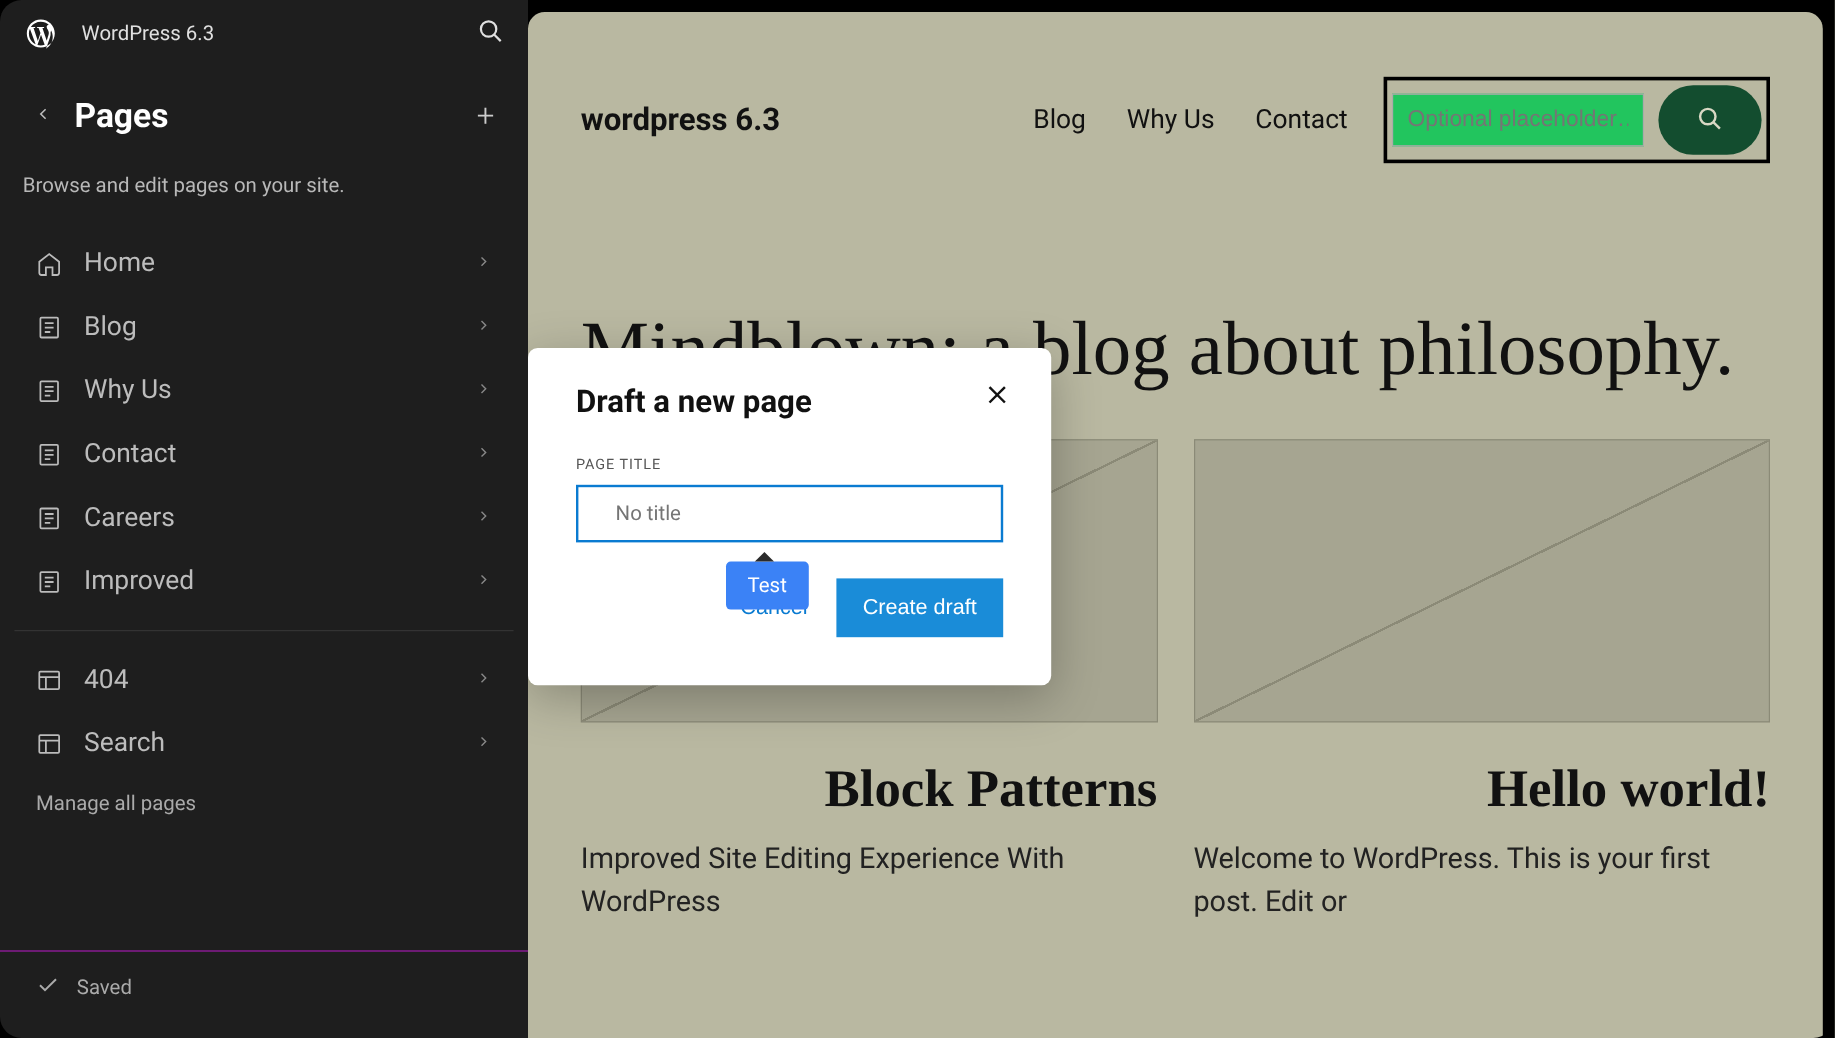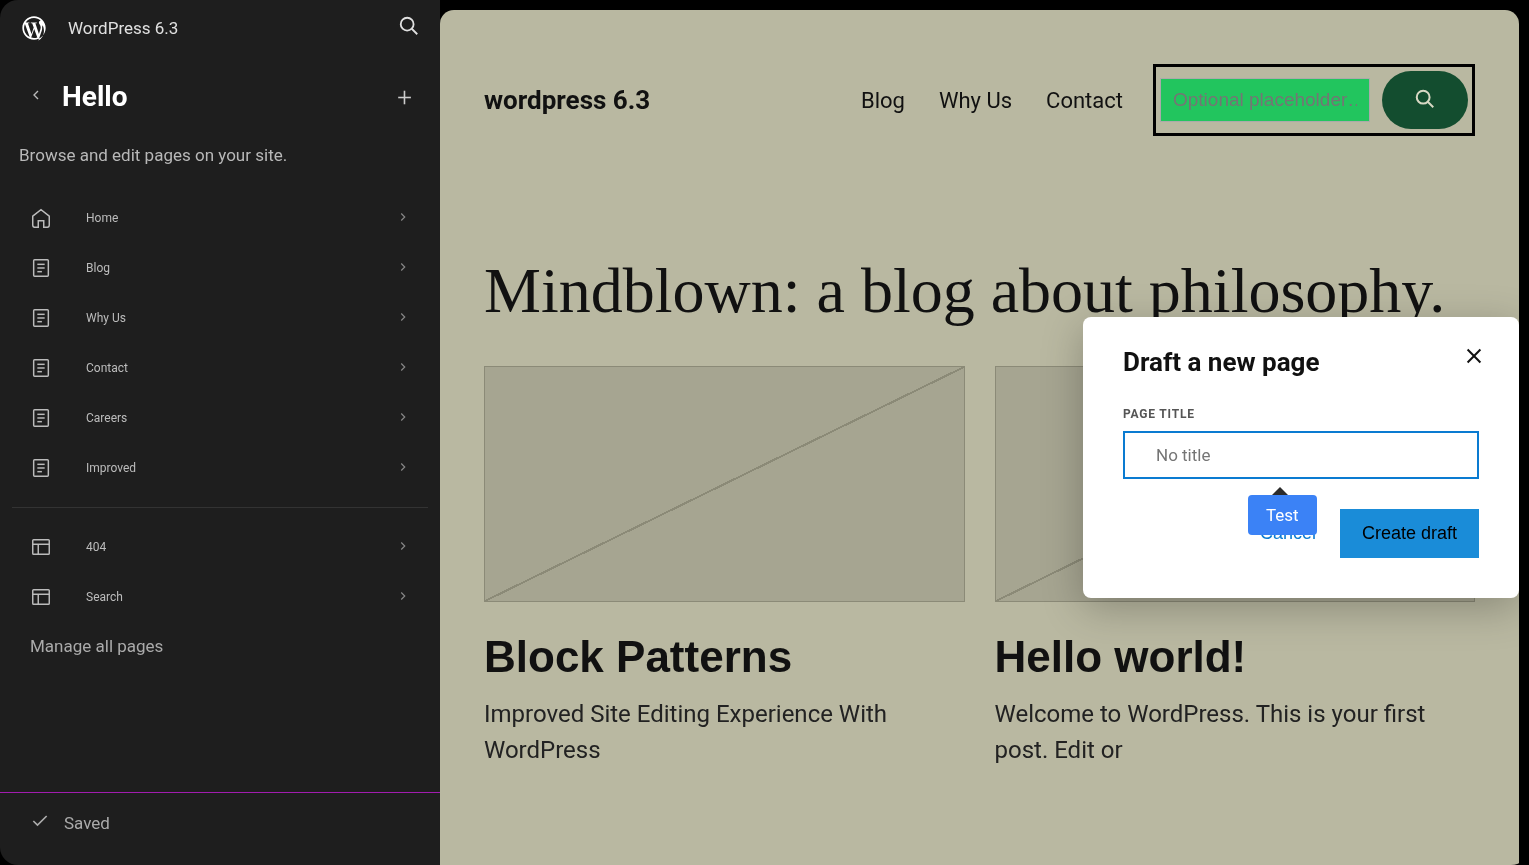--- a/index.html
+++ b/index.html
@@ -15,21 +15,21 @@
 .sb-search-icon { margin-left: auto; color: #e0e0e0; cursor: pointer; }
 .sb-pages-hdr { display: flex; align-items: center; padding: 24px 28px 14px 28px; }
 .sb-back { color: #bbb; cursor: pointer; margin-right: 18px; }
 .sb-pages-title { font-size: 28px; font-weight: 700; color: #fff; }
 .sb-add { margin-left: auto; color: #ccc; cursor: pointer; font-size: 26px; font-weight: 300; }
 .sb-desc { padding: 6px 28px 28px 19px; color: #b8b8b8; font-size: 17px; margin-top: 12px; }
 .sb-list { padding: 0 12px; }
 .sb-item { display: flex; align-items: center; padding: 14px 18px; cursor: pointer; border-radius: 4px; color: #bcbcbc; }
 .sb-item-icon { width: 22px; height: 22px; margin-right: 18px; display:flex; align-items:center; justify-content:center; }
 .sb-item-icon svg { stroke: #bbb; fill: none; stroke-width: 1.6; }
-.sb-item-label { font-size: 12px; flex: 1; margin-left: 16px; }
+.sb-item-label { font-size: 22px; flex: 1; }
 .sb-item-chev { color: #888; }
 .sb-chev svg, .sb-item-chev svg, .sb-back svg { stroke: currentColor; fill: none; stroke-width: 2; }
 .sb-divider { height: 1px; background: #333; margin: 14px 0; }
 .sb-manage { padding: 14px 30px; color: #aaa; font-size: 17px; cursor: pointer; }
 .sb-footer { margin-top: auto; padding: 18px 30px 30px; border-top: 1px solid #a21caf; display: flex; align-items: center; gap: 14px; color: #aaa; }
 .sb-footer svg { stroke: #aaa; fill: none; stroke-width: 2; }
 .sb-saved { font-size: 17px; }
 
 
 .preview-wrap { flex: 1; padding: 10px 10px 0 0; }
@@ -40,34 +40,34 @@
 .pv-nav-item { font-size: 22px; color: #111; cursor: pointer; }
 .pv-search-box { display: flex; align-items: center; gap: 12px; border: 3px solid #000; padding: 4px; }
 .pv-search-input { background: #22c55e; border: 1px solid #aaa; padding: 10px 12px; font-size: 19px; width: 210px; color: #555; }
 .pv-search-btn { background: #134d2f; border: none; border-radius: 36px; width: 86px; height: 58px; display: flex; align-items: center; justify-content: center; cursor: pointer; }
 .pv-search-btn svg { stroke: #d8d8c4; fill: none; stroke-width: 2.2; }
 .pv-hero { font-family: Georgia, "Times New Roman", serif; font-size: 64px; font-weight: 400; color: #111; padding: 100px 44px 40px 44px; line-height: 1.1; }
 .pv-posts { display: flex; gap: 30px; padding: 0 44px; }
 .pv-post { flex: 1; }
 .pv-thumb { background: #a6a591; height: 236px; border: 1px solid #8b8a77; position: relative; }
 .pv-thumb::before { content: ""; position: absolute; inset: 0; background: linear-gradient(to bottom right, transparent calc(50% - 1px), #8b8a77 calc(50% - 1px), #8b8a77 calc(50% + 1px), transparent calc(50% + 1px)); }
-.pv-post-title { font-family: Liberation Sans, sans-serif; font-size: 44px; color: #111; padding: 30px 0 14px; }
+.pv-post-title { font-family: Liberation Serif, serif; font-size: 44px; color: #111; padding: 30px 0 14px; text-align: right; }
 .pv-post-excerpt { font-size: 24px; color: #222; line-height: 1.5; }
 
 
-.modal-ovl { position: absolute; inset: 0; display: flex; align-items: flex-start; justify-content: flex-end; padding-top: 280px; margin-top: 27px; }
+.modal-ovl { position: absolute; inset: 0; display: flex; align-items: flex-start; justify-content: flex-start; padding-top: 280px; }
 .modal { background: #fff; border-radius: 8px; width: 436px; padding: 30px 40px 40px 40px; position: relative; box-shadow: 0 10px 40px rgba(0,0,0,0.25); }
 .modal-title { font-size: 26px; font-weight: 700; color: #111; margin-bottom: 30px; }
 .modal-close { position: absolute; top: 28px; right: 34px; cursor: pointer; }
 .modal-close svg { stroke: #111; stroke-width: 2.2; fill: none; }
-.modal-label { font-size: 12px; letter-spacing: 0.8px; color: #555; font-weight: 700; margin-bottom: 10px; }
+.modal-label { font-size: 12px; letter-spacing: 0.8px; color: #555; font-weight: 400; margin-bottom: 10px; }
 .modal-input { width: 100%; border: 2px solid #0a7bd1; padding: 12px 31px; font-size: 17px; color: #666; outline: none; margin-bottom: 30px; font-family: inherit; }
 .modal-actions { display: flex; justify-content: flex-end; gap: 24px; align-items: center; position: relative; }
 .modal-cancel { color: #0a7bd1; font-size: 18px; cursor: pointer; background: none; border: none; }
-.modal-submit { background: #1a8cd8; color: #000000; border: none; padding: 14px 22px; font-size: 18px; cursor: pointer; }
+.modal-submit { background: #1a8cd8; color: #ffffff; border: none; padding: 14px 22px; font-size: 18px; cursor: pointer; }
 .tooltip { position: absolute; background: #3b82f6; color: #fff; padding: 10px 18px; border-radius: 4px; font-size: 17px; left: 125px; top: -14px; }
 .tooltip::before { content: ""; position: absolute; top: -8px; left: 24px; border: 8px solid transparent; border-bottom-color: #2b2b2b; border-top: none; }
 </style>
 </head>
 <body>
 
 <div class="app">
   <aside class="sidebar">
     <div class="sb-header">
       <span class="wp-logo">
@@ -83,21 +83,21 @@
           </svg>
       </span>
     </div>
 
     <div class="sb-pages-hdr">
       <span class="sb-back">
         <svg width="16" height="16" viewBox="0 0 24 24">
             <polyline points="15 18 9 12 15 6"></polyline>
           </svg>
       </span>
-      <span class="sb-pages-title">Hello</span>
+      <span class="sb-pages-title">Pages</span>
       <span class="sb-add">+</span>
     </div>
     <div class="sb-desc">Browse and edit pages on your site.</div>
 
     <div class="sb-list">
       <div class="sb-item">
         <span class="sb-item-icon">
             <svg width="22" height="22" viewBox="0 0 24 24">
               <path d="M3 10l9-7 9 7v10a2 2 0 0 1-2 2h-4v-7h-6v7H5a2 2 0 0 1-2-2V10z"></path>
             </svg>

